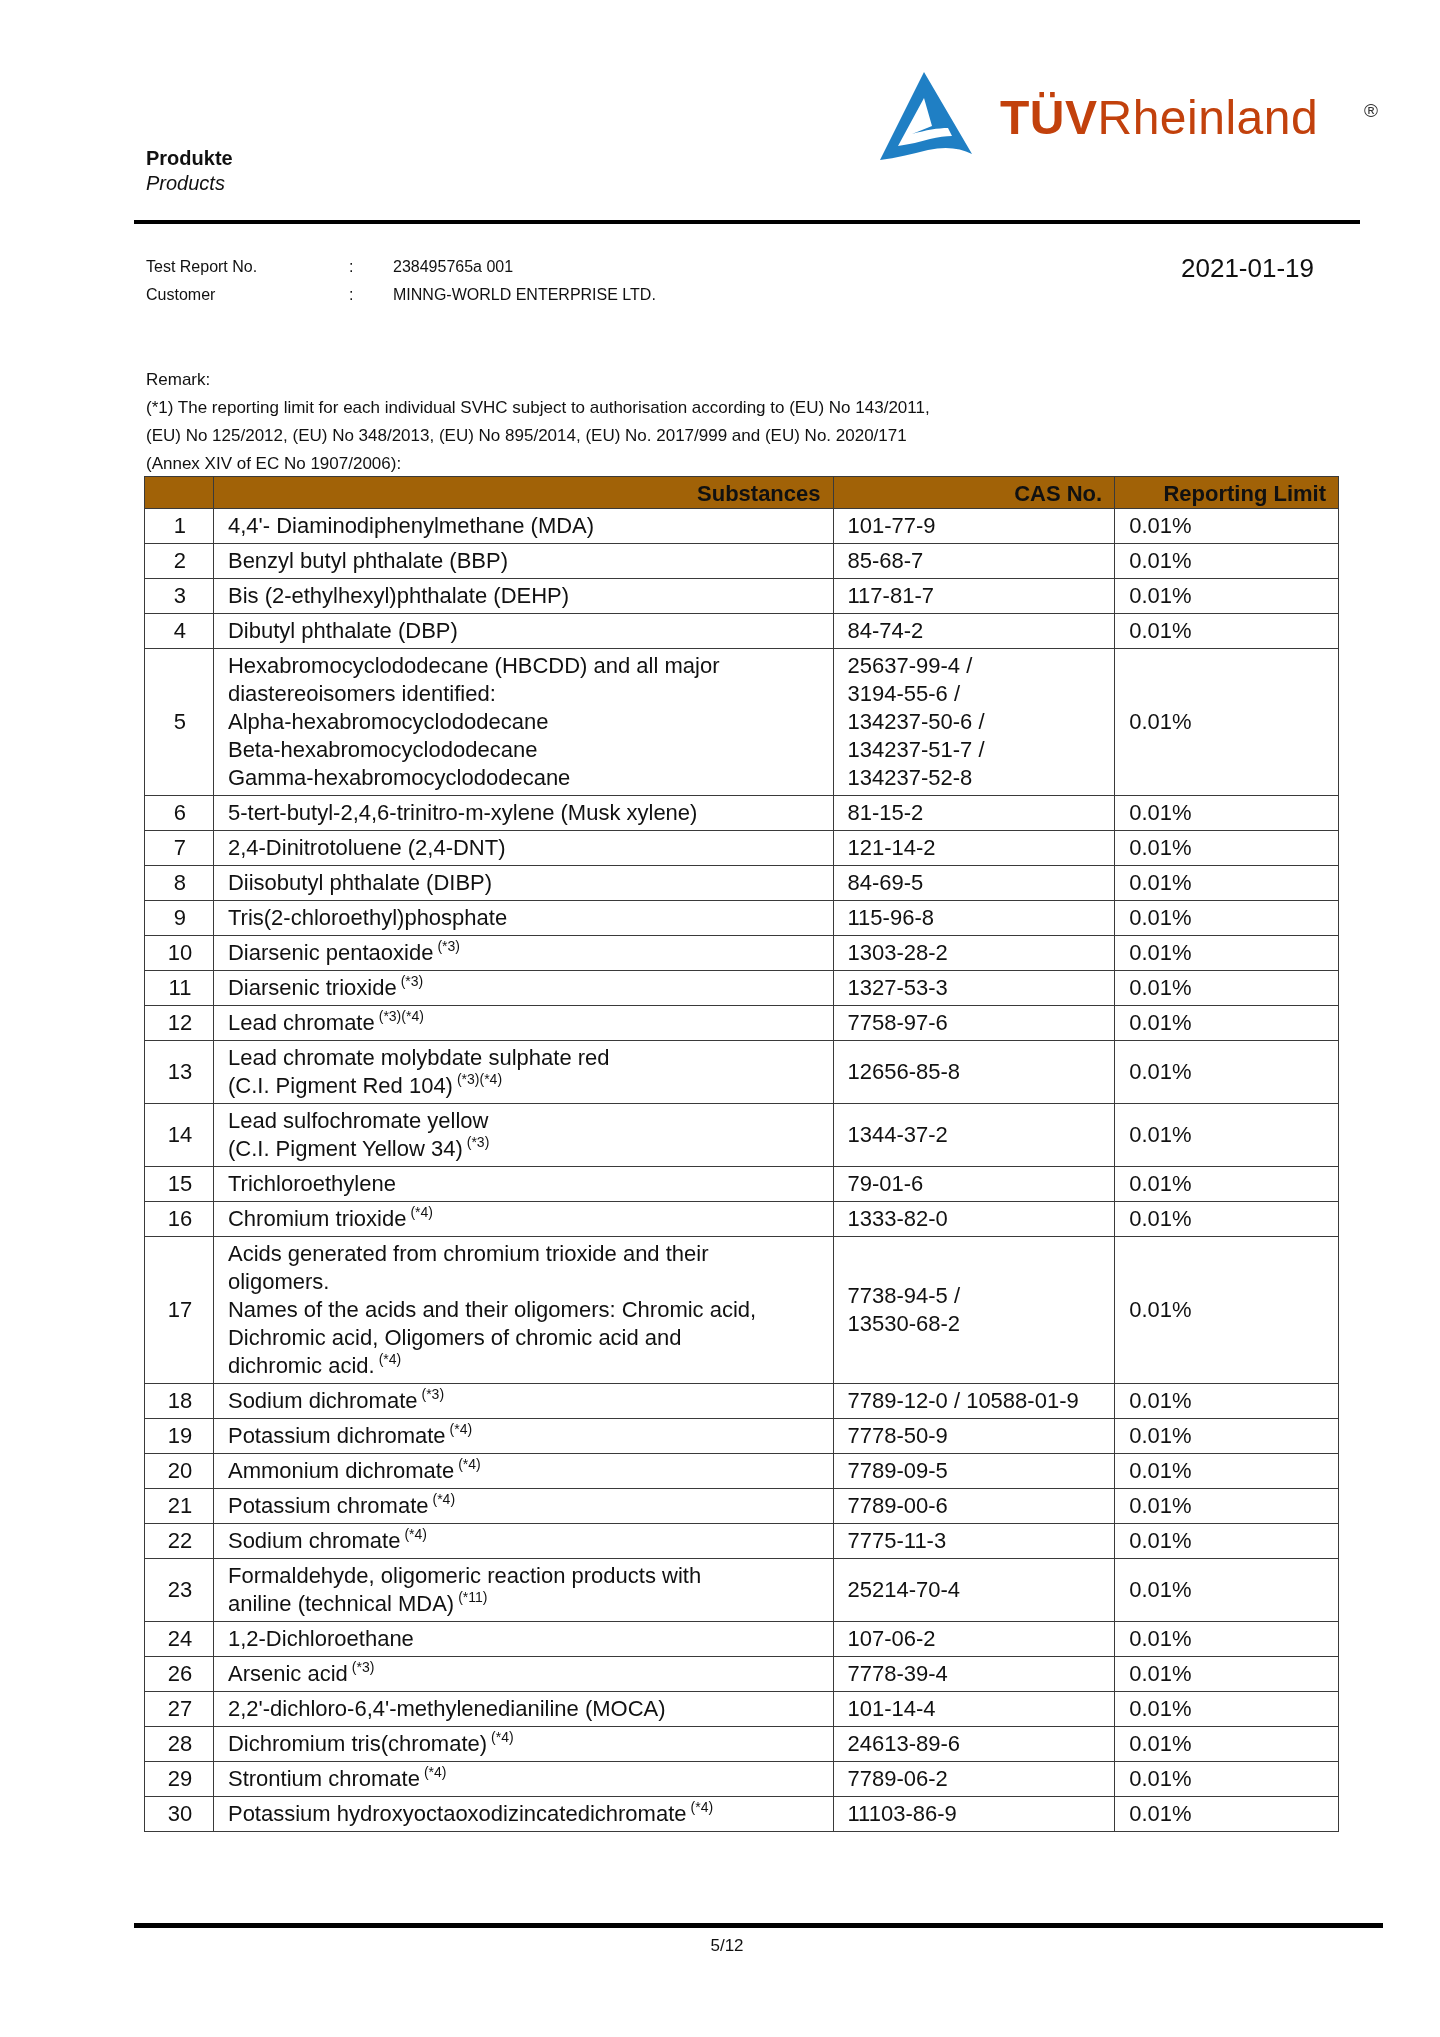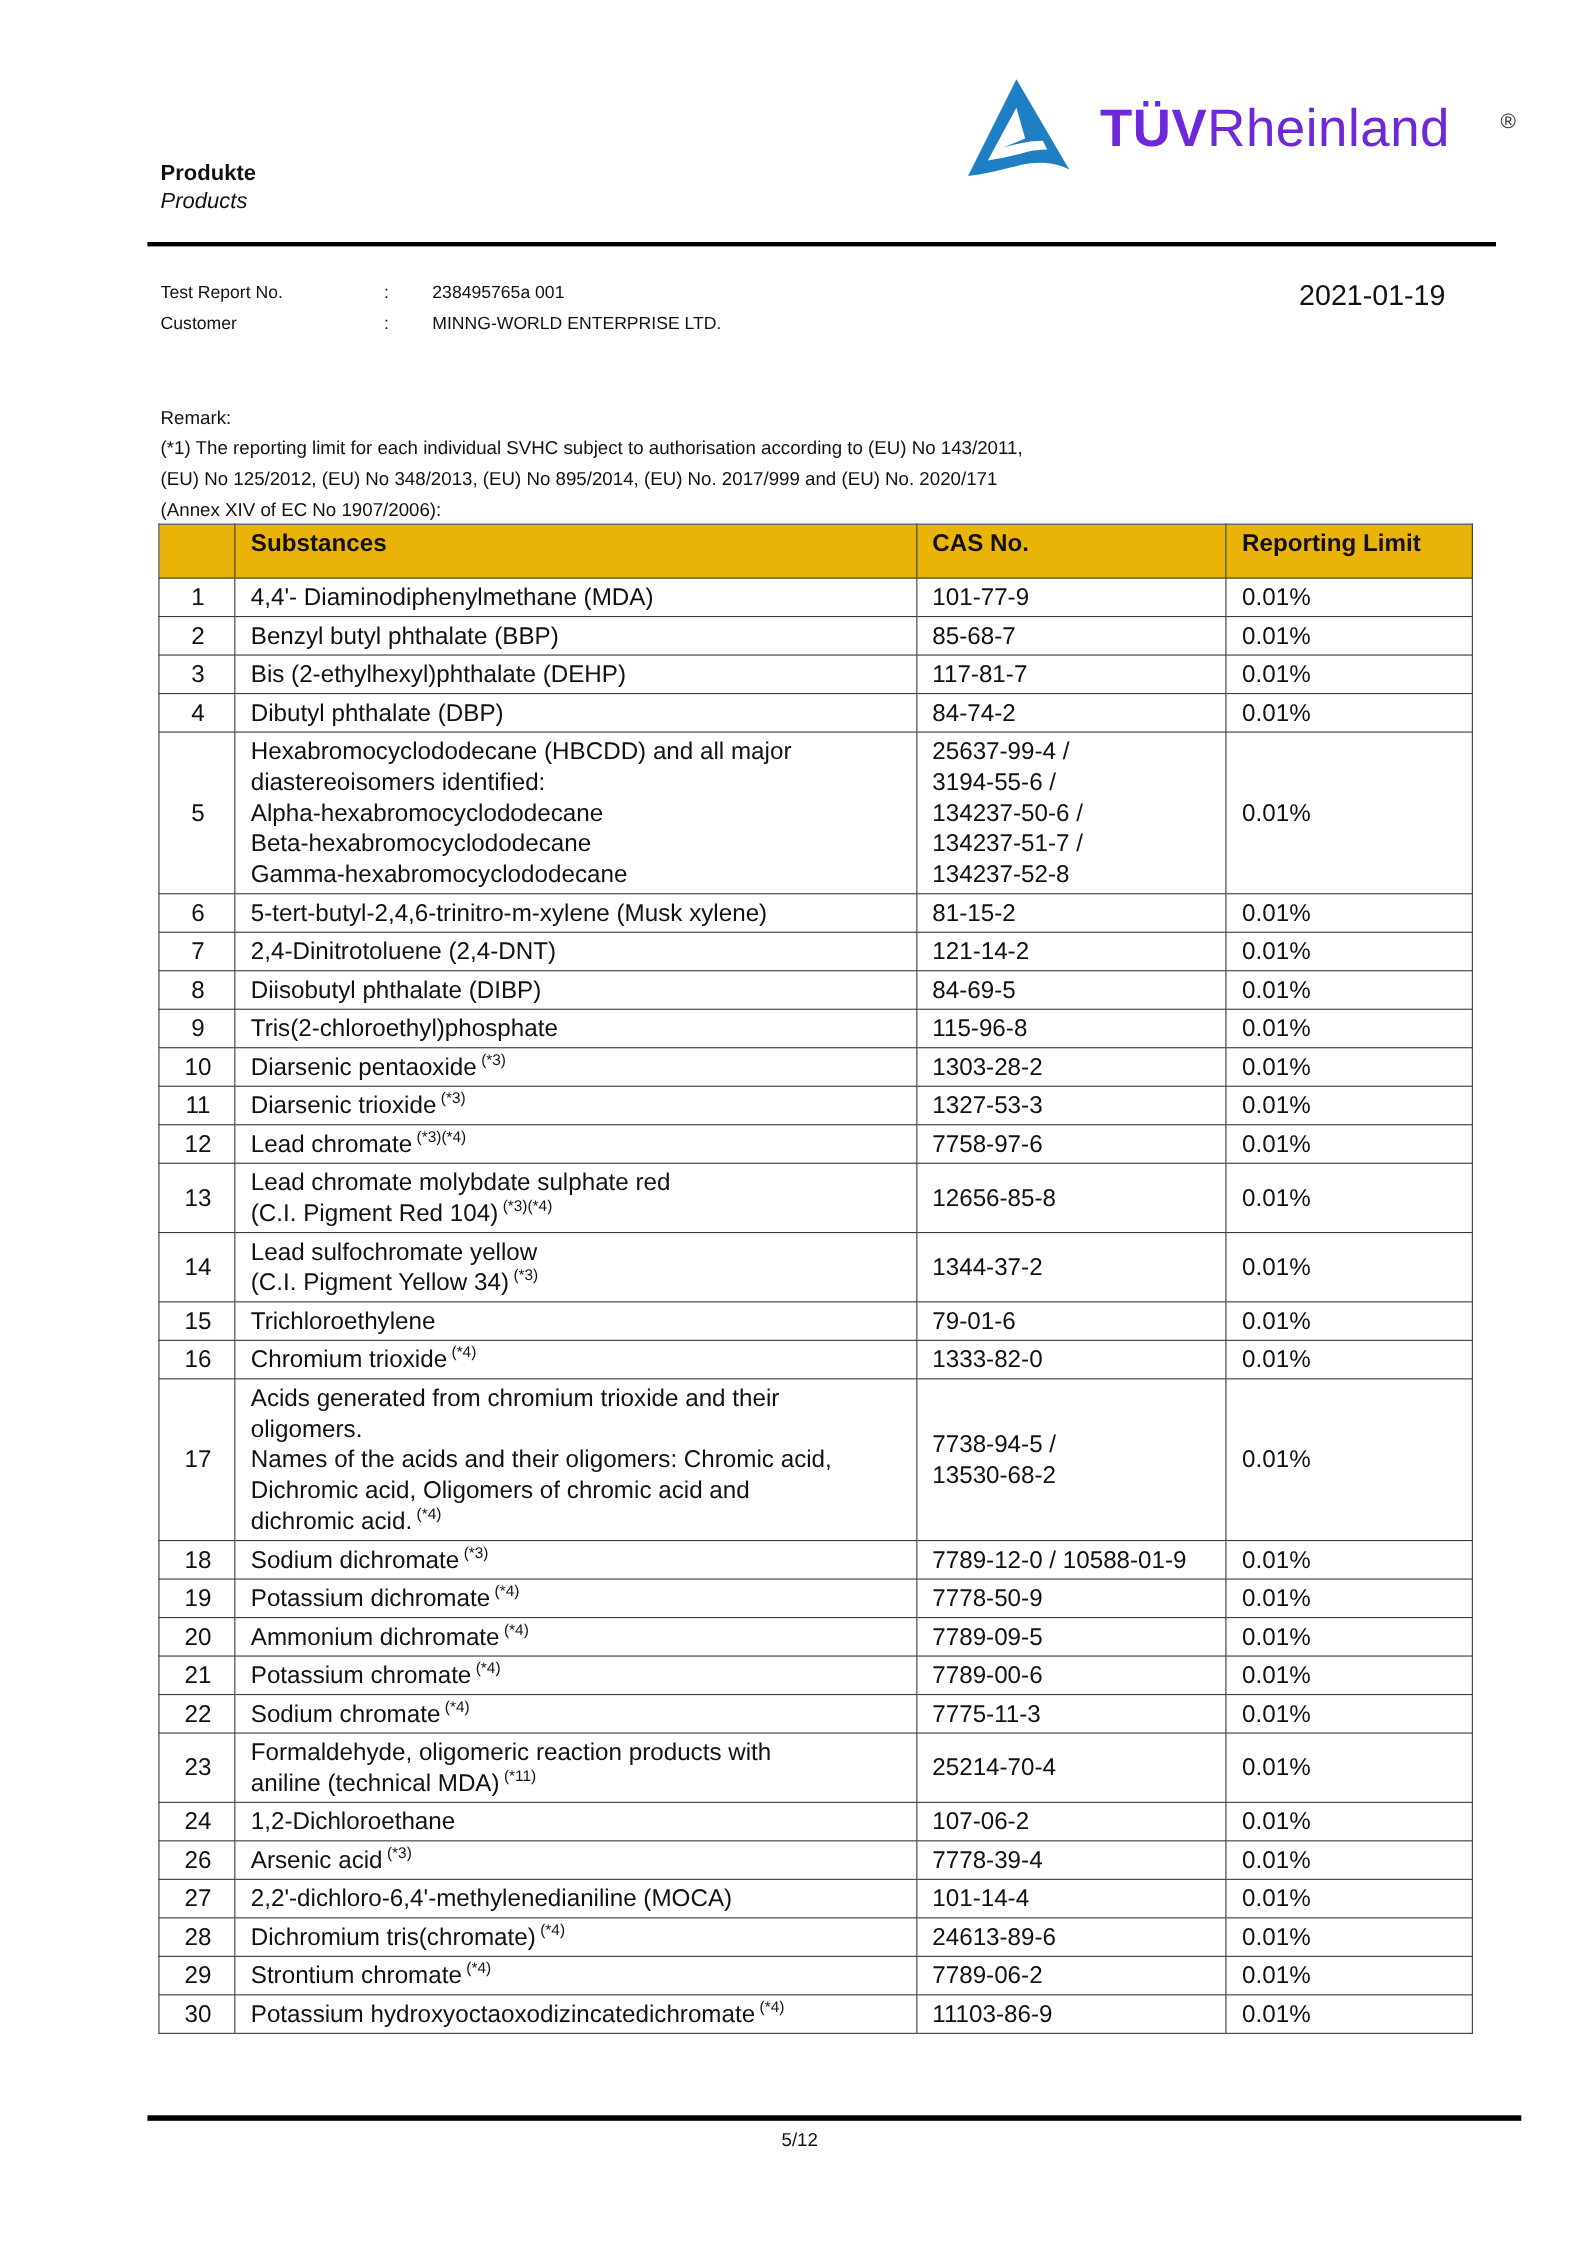--- a/index.html
+++ b/index.html
@@ -5,41 +5,41 @@
   html, body { margin: 0; padding: 0; background: #ffffff; }
   body { width: 1440px; height: 2037px; position: relative; overflow: hidden;
          font-family: "Liberation Sans", sans-serif; color: #111; }
   .abs { position: absolute; }
 
   .dept-de { left: 146px; top: 147px; font-size: 20px; font-weight: bold; }
   .dept-en { left: 146px; top: 172px; font-size: 20px; font-style: italic; }
 
   .logo { left: 876px; top: 68px; width: 520px; height: 100px; }
   .logo svg { position: absolute; left: 0; top: 0; }
-  .logo-text { position: absolute; left: 124px; top: 26px; font-size: 48px; line-height: 48px; color: #6d28d9; letter-spacing: 0.5px; white-space: nowrap; }
+  .logo-text { position: absolute; left: 124px; top: 26px; font-size: 48px; line-height: 48px; color: #c2410c; letter-spacing: 0.5px; white-space: nowrap; }
   .logo-text b { font-weight: bold; }
   .logo-reg { position: absolute; left: 488px; top: 32px; font-size: 19px; color: #333; }
 
   .rule-top { left: 134px; top: 220px; width: 1226px; height: 4px; background: #000; }
 
   .meta { font-size: 16px; line-height: 28px; }
   .meta-label { left: 146px; }
   .meta-colon { left: 349px; }
   .meta-value { left: 393px; }
   .row-a { top: 253px; }
   .row-b { top: 281px; }
   .date { left: 1181px; top: 253px; font-size: 26px; }
 
   .remark { left: 146px; top: 366px; width: 1200px; font-size: 17px; line-height: 28px; }
   .remark p { margin: 0; }
 
   table.svhc { position: absolute; left: 144px; top: 476px; width: 1195px;
                border-collapse: collapse; font-size: 22px; }
   table.svhc td, table.svhc th { border: 1.6px solid #3a3a3a; padding: 3px 12px 3px 14px; vertical-align: middle; line-height: 28px; }
-  table.svhc th { background: #eab308; font-weight: bold; text-align: left; height: 28px; padding-top: 3px; padding-bottom: 17px; }
+  table.svhc th { background: #a16207; font-weight: bold; text-align: right; height: 28px; padding-top: 3px; padding-bottom: 0; }
   col.c-no { width: 69px; }
   col.c-sub { width: 620px; }
   col.c-cas { width: 282px; }
   col.c-lim { width: 224px; }
   td.no { text-align: center; padding-left: 4px; padding-right: 4px; }
   sup.note { font-size: 14px; vertical-align: 9px; line-height: 0; margin-left: 4px; }
   .line { display: block; }
 
   .rule-bottom { left: 134px; top: 1923px; width: 1249px; height: 5px; background: #000; }
   .page-no { left: 0; width: 1440px; top: 1936px; text-align: center; font-size: 17px; padding-left: 14px; box-sizing: border-box; }

